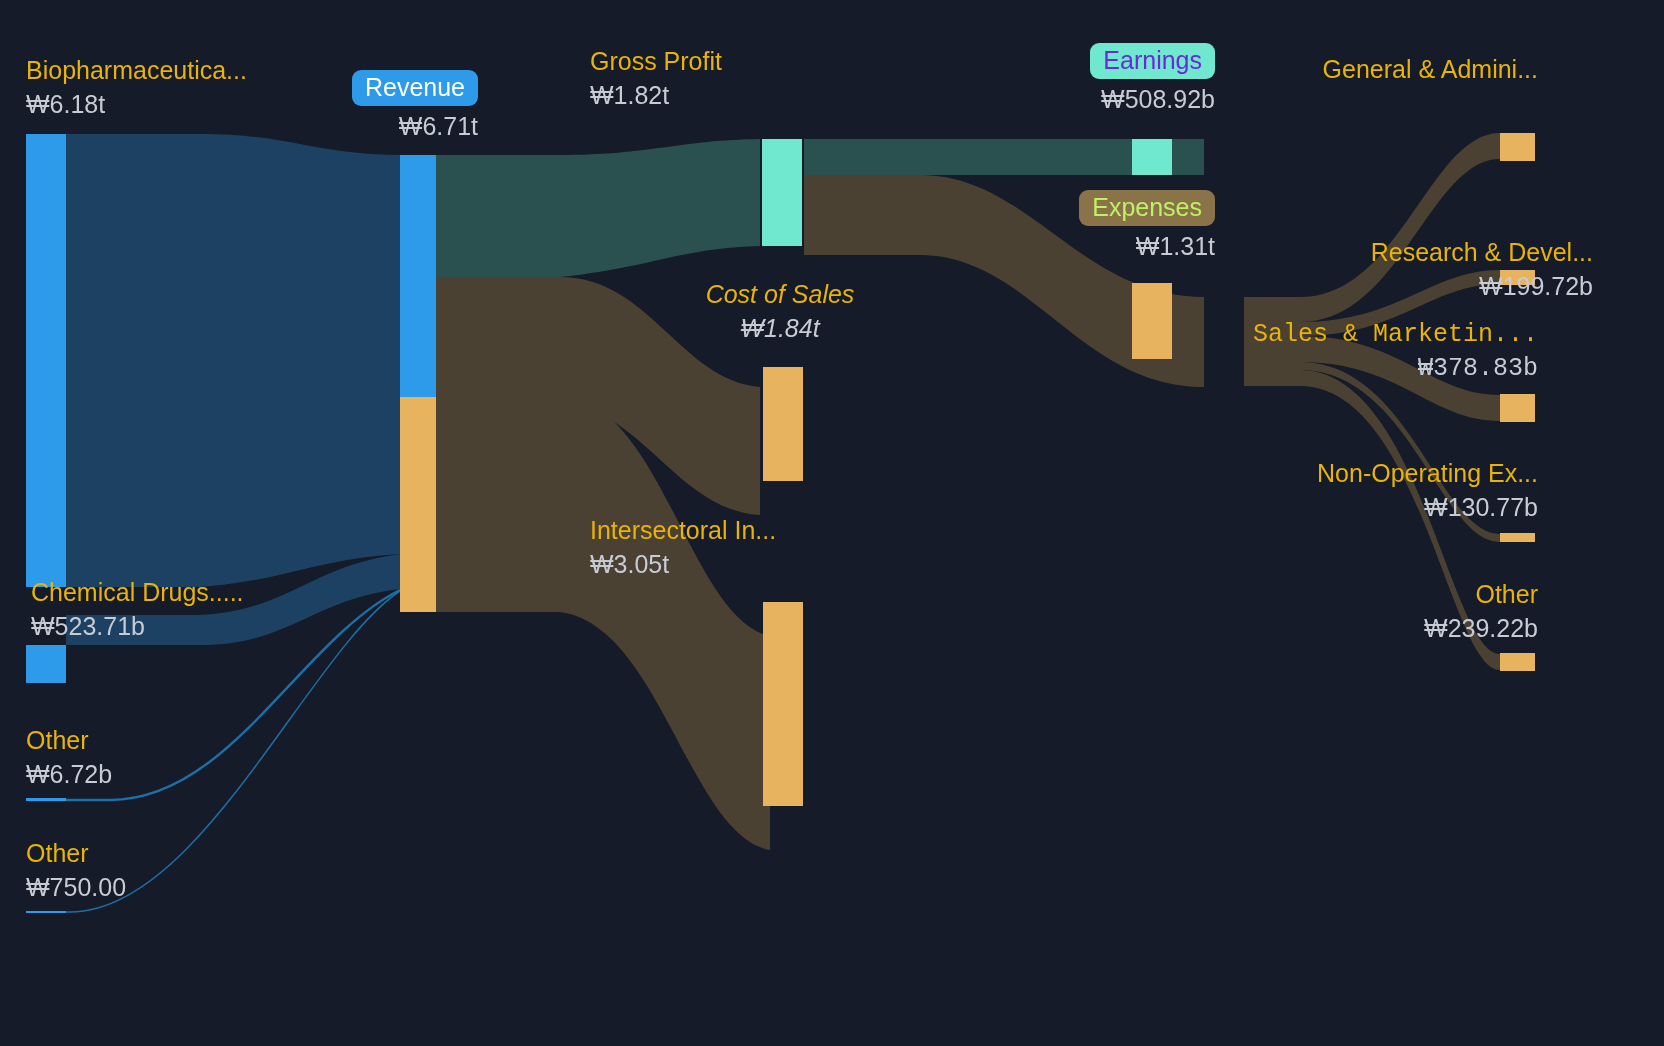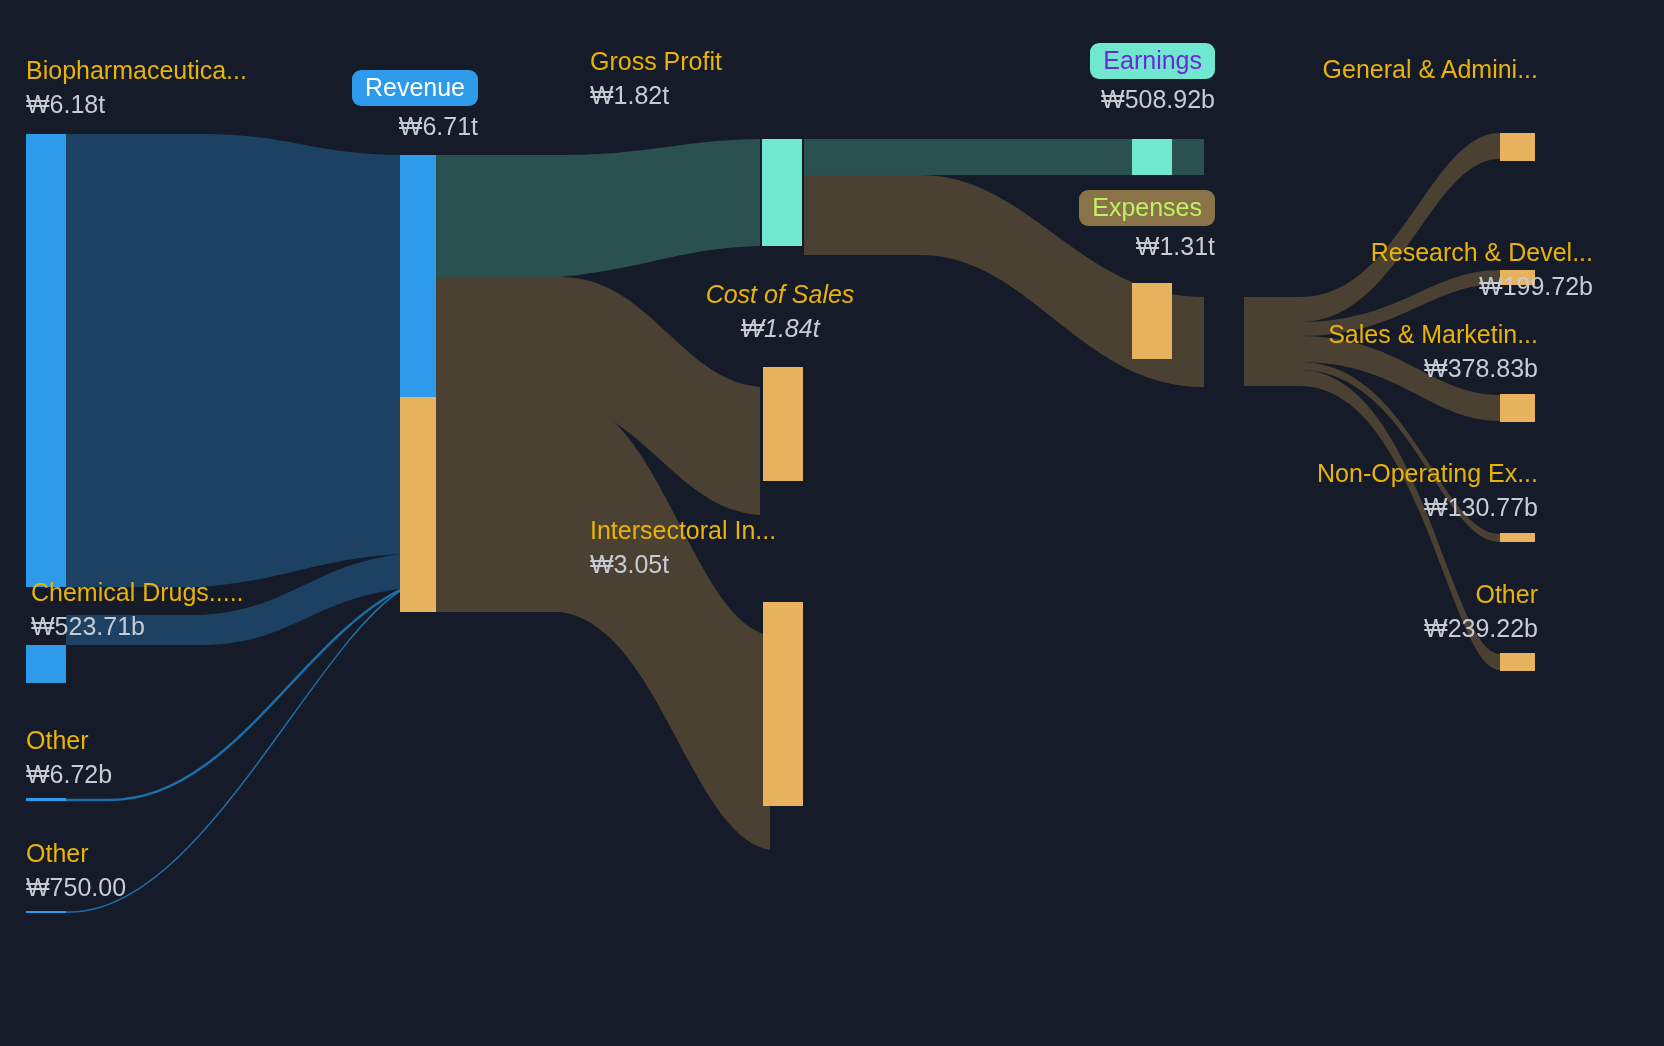--- a/index.html
+++ b/index.html
@@ -190,21 +190,21 @@
 
   <div class="node-label nl-right" style="left:1180px; top:57px; width:358px;">
     <span class="nl-title">General &amp; Admini...</span>
   </div>
 
   <div class="node-label nl-right" style="left:1235px; top:196px; width:358px;margin-top:44px;">
     <span class="nl-title">Research &amp; Devel...</span>
     <span class="nl-value">₩199.72b</span>
   </div>
 
-  <div class="node-label nl-right" style="left:1180px; top:322px; width:358px;">
+  <div class="node-label nl-right" style="left:1180px; top:322px; width:358px;font-family:Liberation Mono, monospace;">
     <span class="nl-title">Sales &amp; Marketin...</span>
     <span class="nl-value">₩378.83b</span>
   </div>
 
   <div class="node-label nl-right" style="left:1180px; top:461px; width:358px;">
     <span class="nl-title">Non-Operating Ex...</span>
     <span class="nl-value">₩130.77b</span>
   </div>
 
   <div class="node-label nl-right" style="left:1180px; top:582px; width:358px;">

